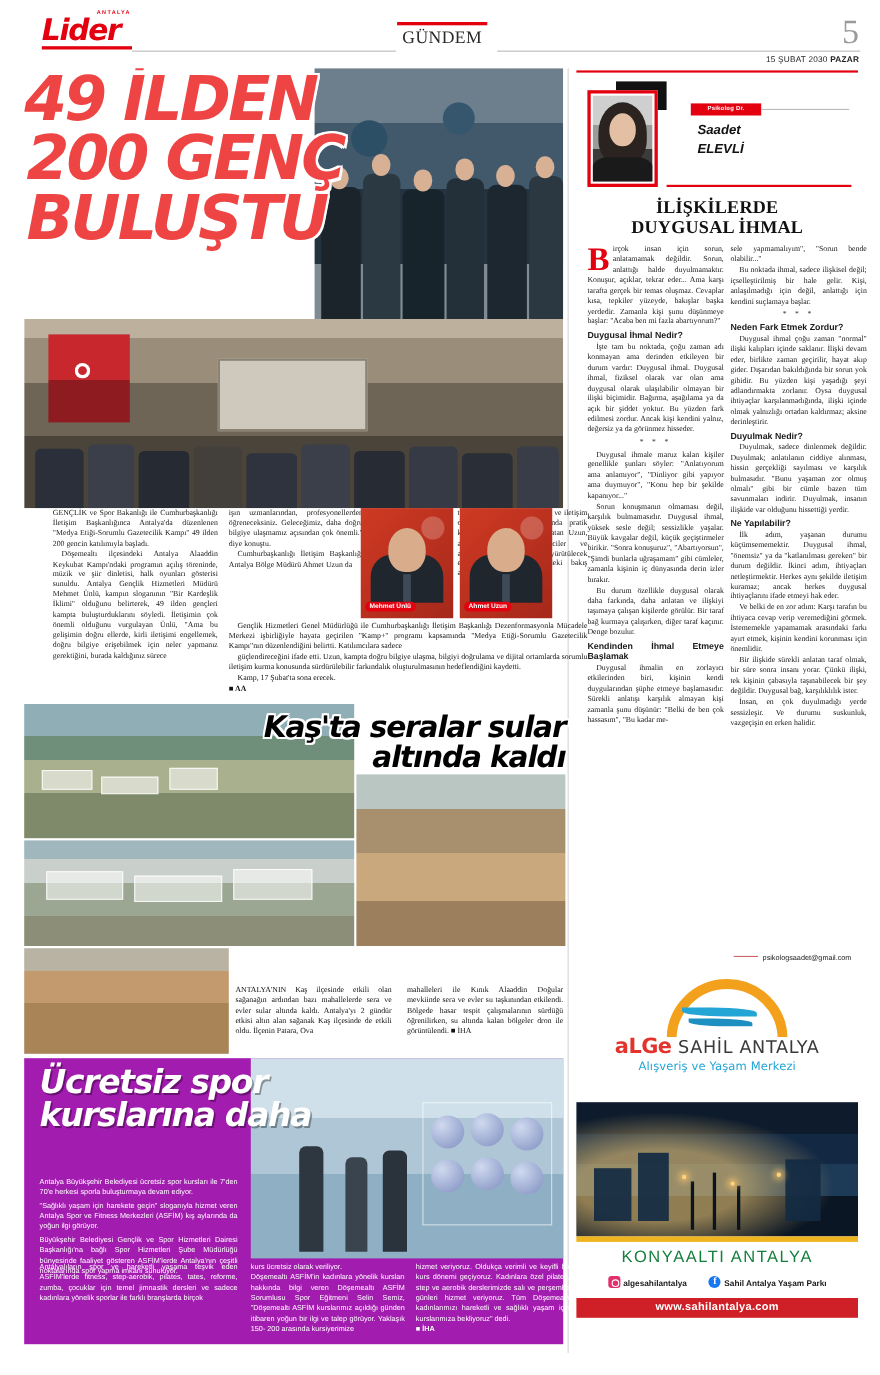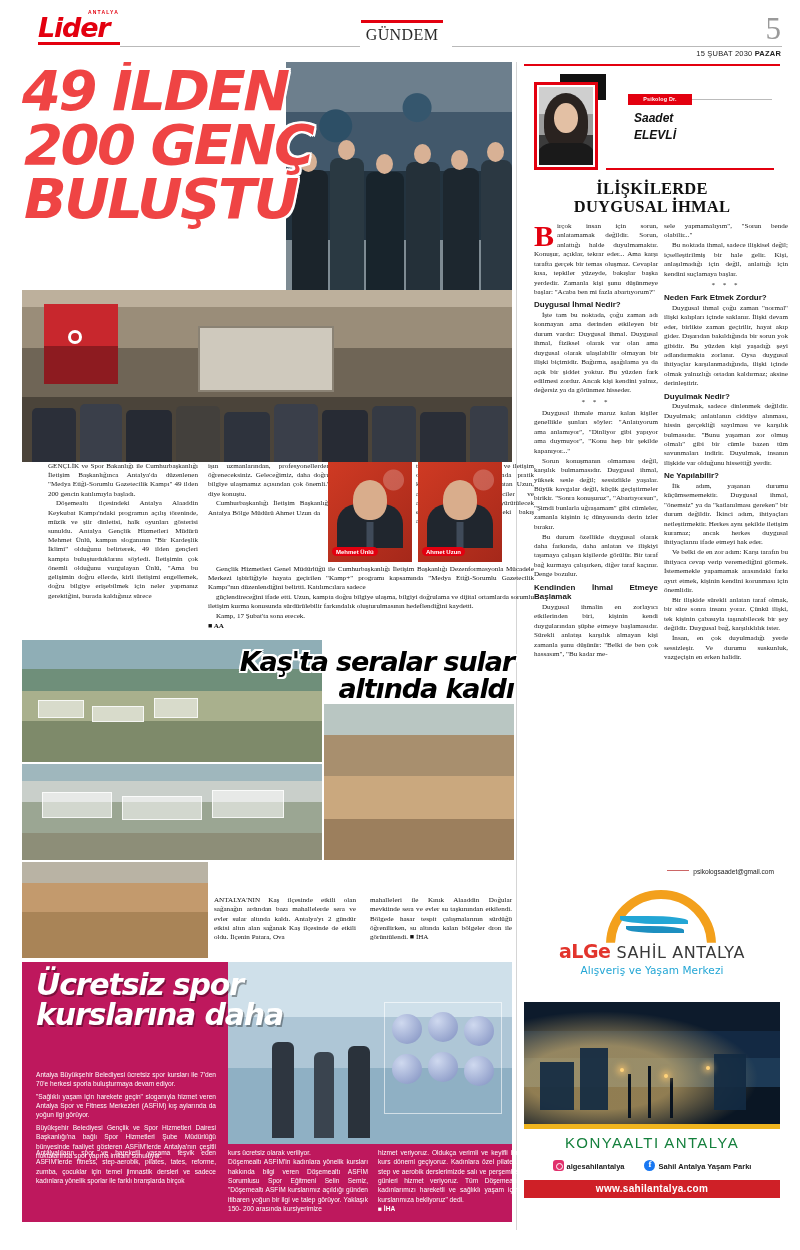--- a/index.html
+++ b/index.html
@@ -182,21 +182,21 @@
   }
   .flood-body .fc { position:absolute; top:18px; width:142px;margin-top:12px; }
   .flood-body .fc p { text-indent:8px; }
   .flood-body .fc p.lead { text-indent:0; }
   .flood-body .f1c { left:0; }
   .flood-body .f2c { left:156px; }
 
   
   .spor-box {
     position:absolute; left:22px; top:962px; width:490px; height:260px;
-    background:#be185d;
+    background:#a21caf;
   }
   .spor-head {
     position:absolute; left:14px; top:8px; width:270px;
     font-family:"DejaVu Sans", sans-serif;
     font-weight:bold; font-style:italic;
     font-size:30px; line-height:1.0; letter-spacing:-1.2px;
     color:#fff;
     text-shadow: 1.5px 1.5px 0 rgba(0,0,0,.35);
     z-index:3;
   }

